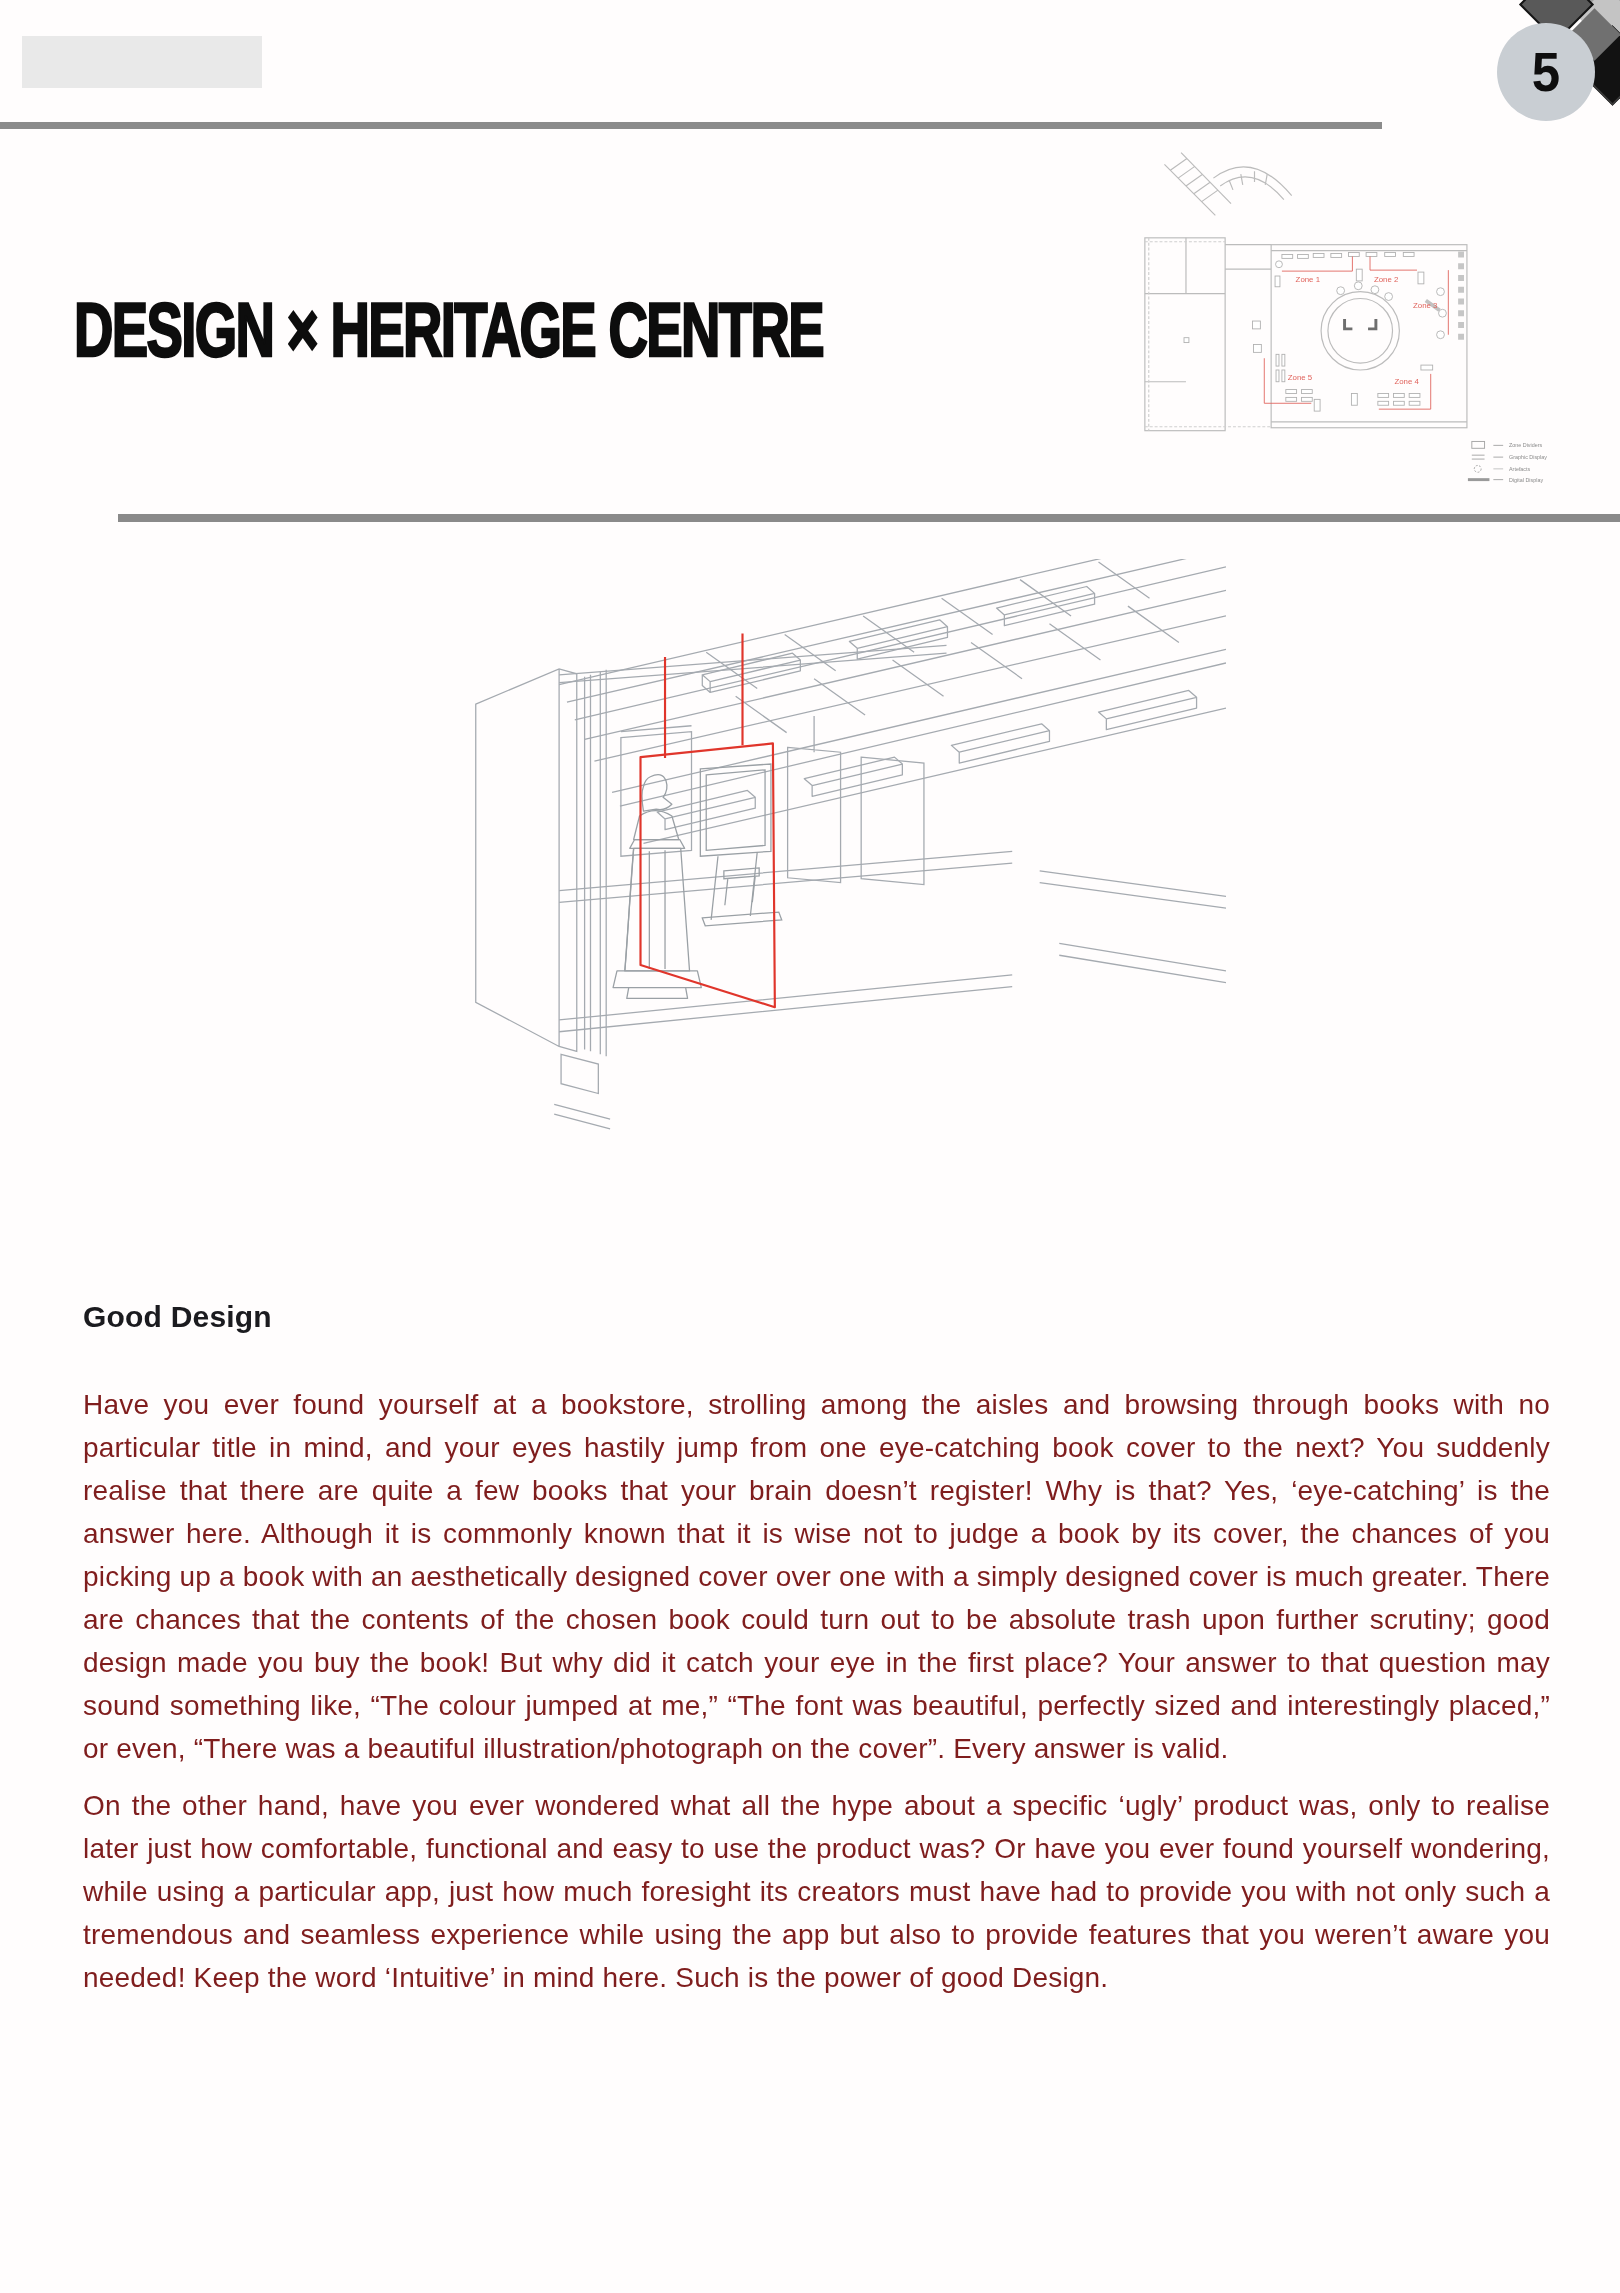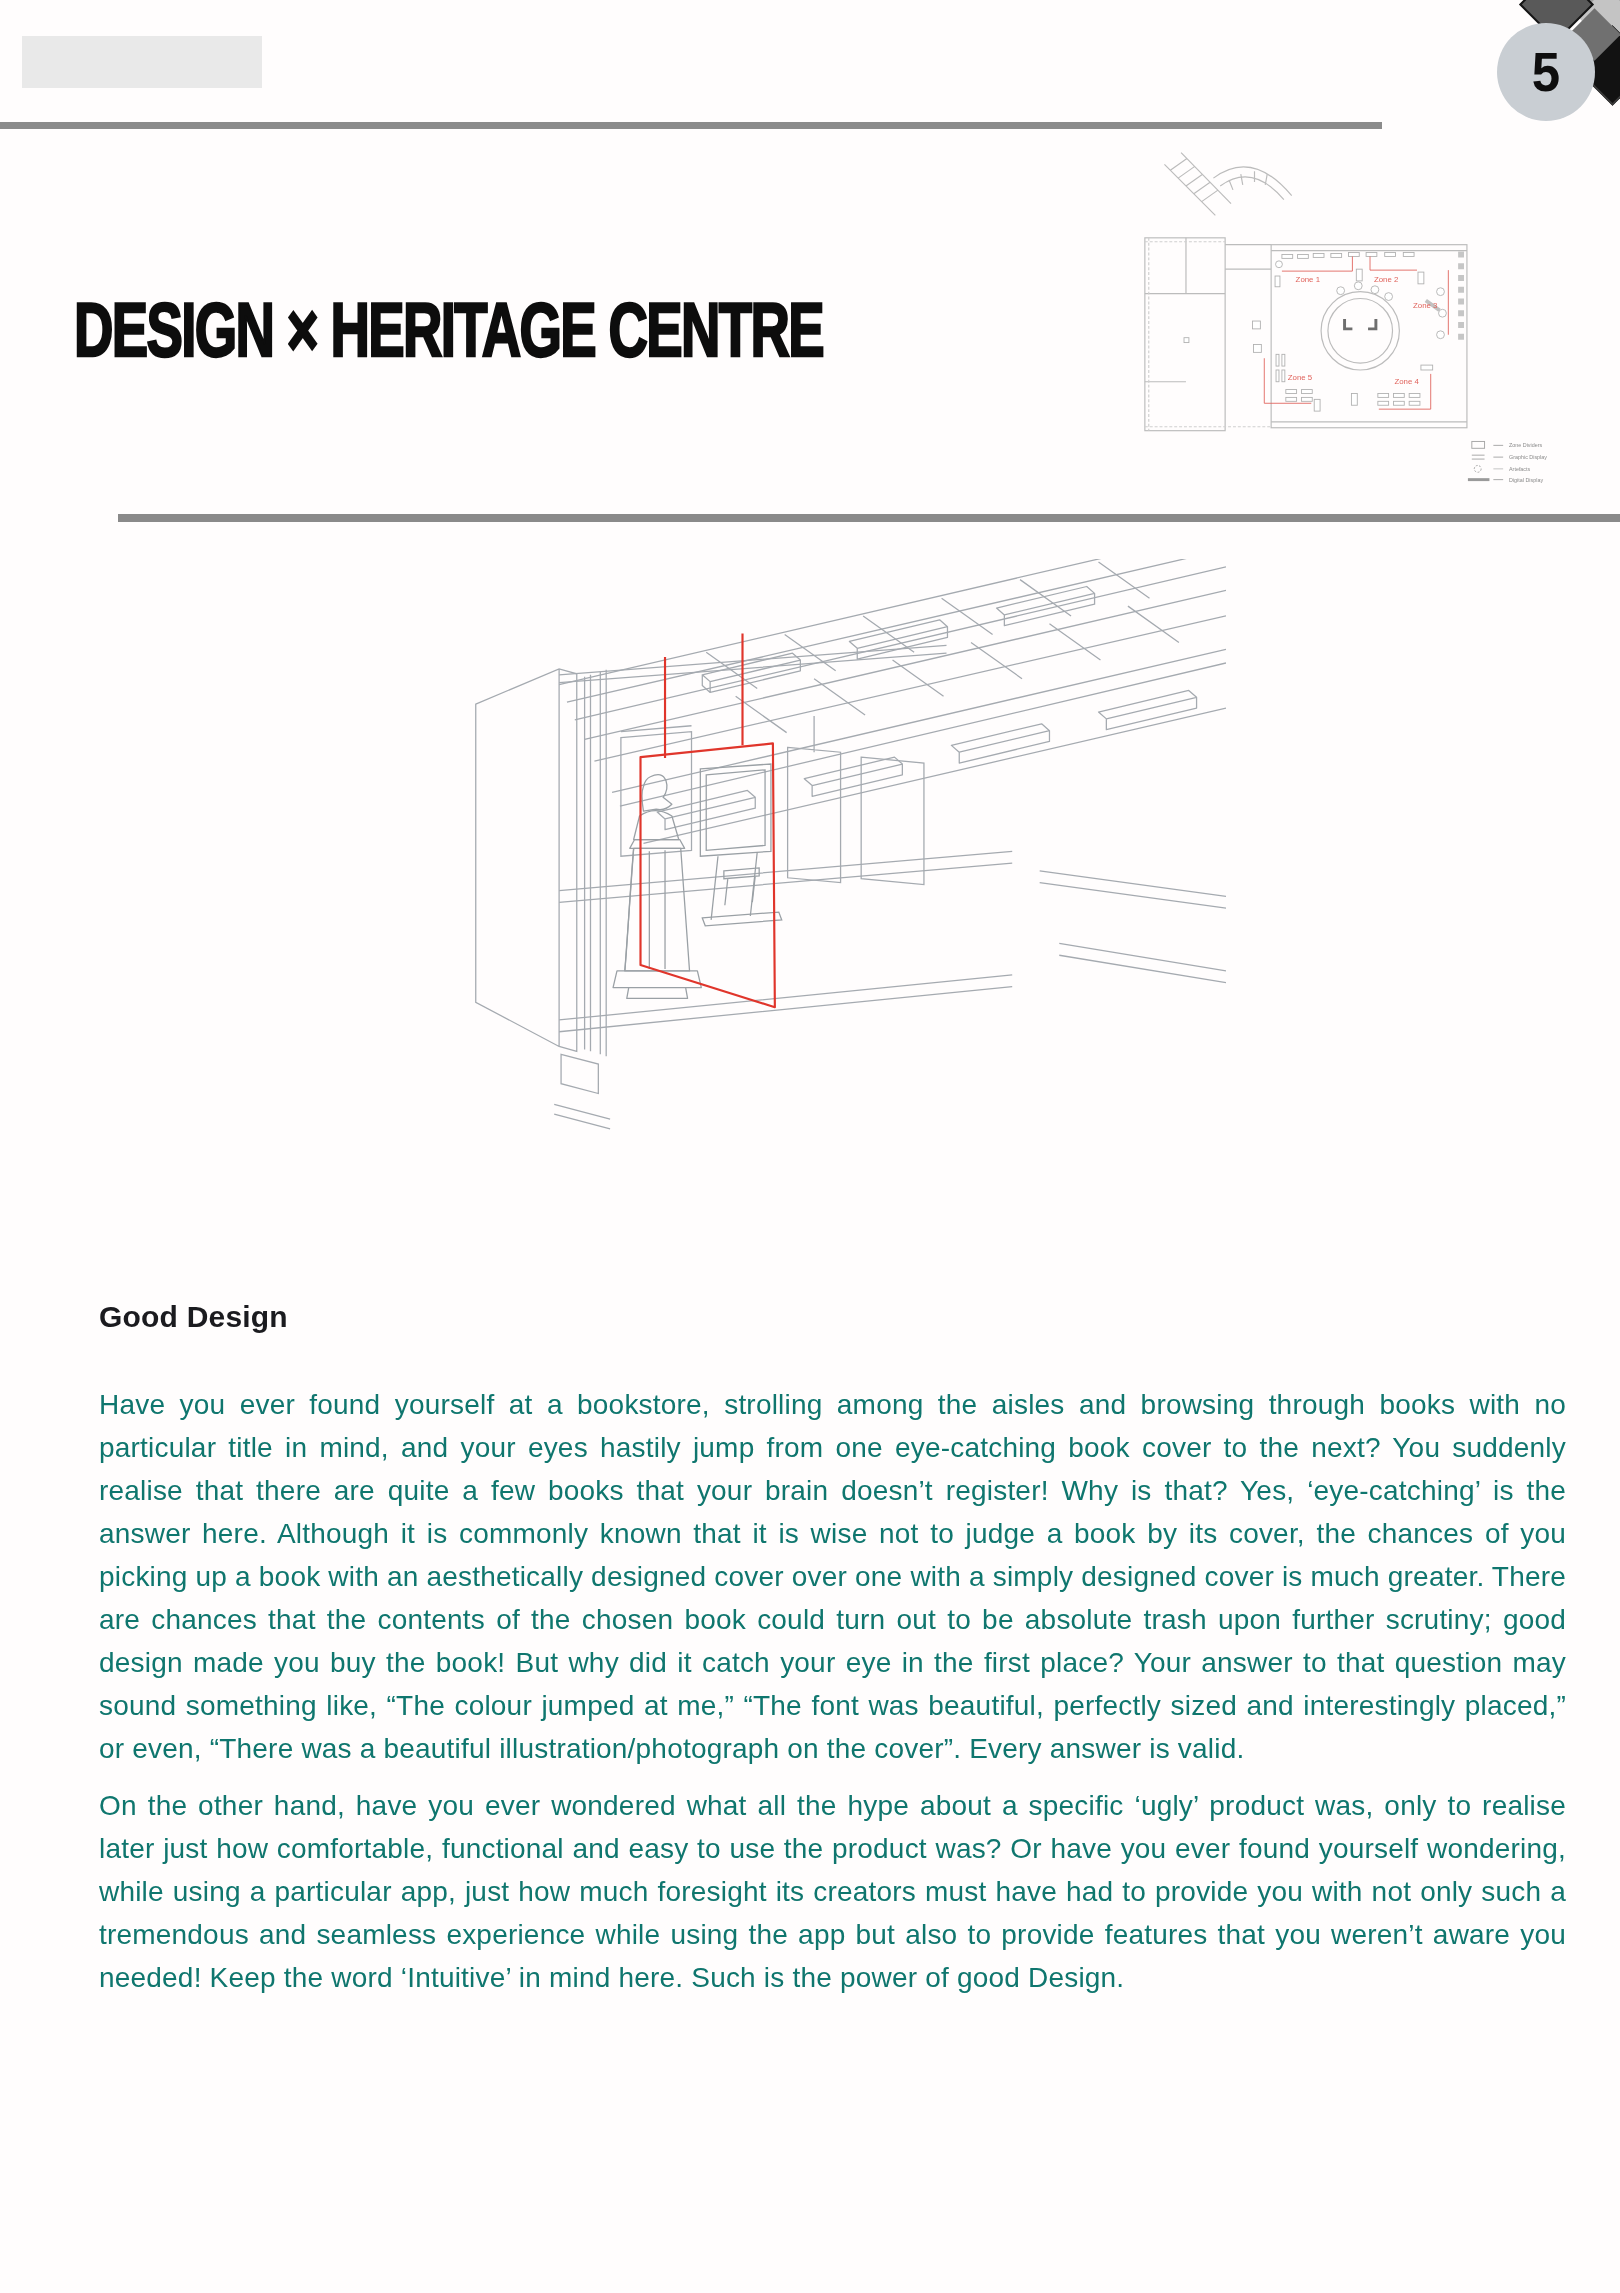--- a/index.html
+++ b/index.html
@@ -36,23 +36,23 @@
     white-space:nowrap;letter-spacing:-2px;transform:scale(.84,1.16);transform-origin:left top;
     -webkit-text-stroke:2.1px #0d0d0d;
   }
   .divider{position:absolute;left:118px;top:514px;width:1503px;height:7.8px;background:#8a8a8a;}
   
   .floorplan{position:absolute;left:1127px;top:137px;width:441px;height:372px;}
   .iso{position:absolute;left:412px;top:559px;width:814px;height:716px;}
   .fp-zone{font-family:"Liberation Sans",sans-serif;font-size:8px;fill:#e0635c;}
   .fp-legend{font-family:"Liberation Sans",sans-serif;font-size:5.5px;fill:#8a8a8a;}
   
-  .copy{position:absolute;left:99px;top:1300px;width:1467px;}
+  .copy{position:absolute;left:83px;top:1300px;width:1467px;}
   .copy h2{margin:0 0 49px 0;font-size:30px;color:#1b1b1f;letter-spacing:0.2px;}
-  .copy p{margin:0;font-size:28px;line-height:43px;text-align:justify;letter-spacing:0.2px;color:#0f766e;}
+  .copy p{margin:0;font-size:28px;line-height:43px;text-align:justify;letter-spacing:0.2px;color:#7f1d1d;}
   .copy p + p{margin-top:14px;}
 </style>
 </head>
 <body>
 
 <div class="page">
 
   <div class="label-band"></div>
   <div class="header-rule"></div>
 

